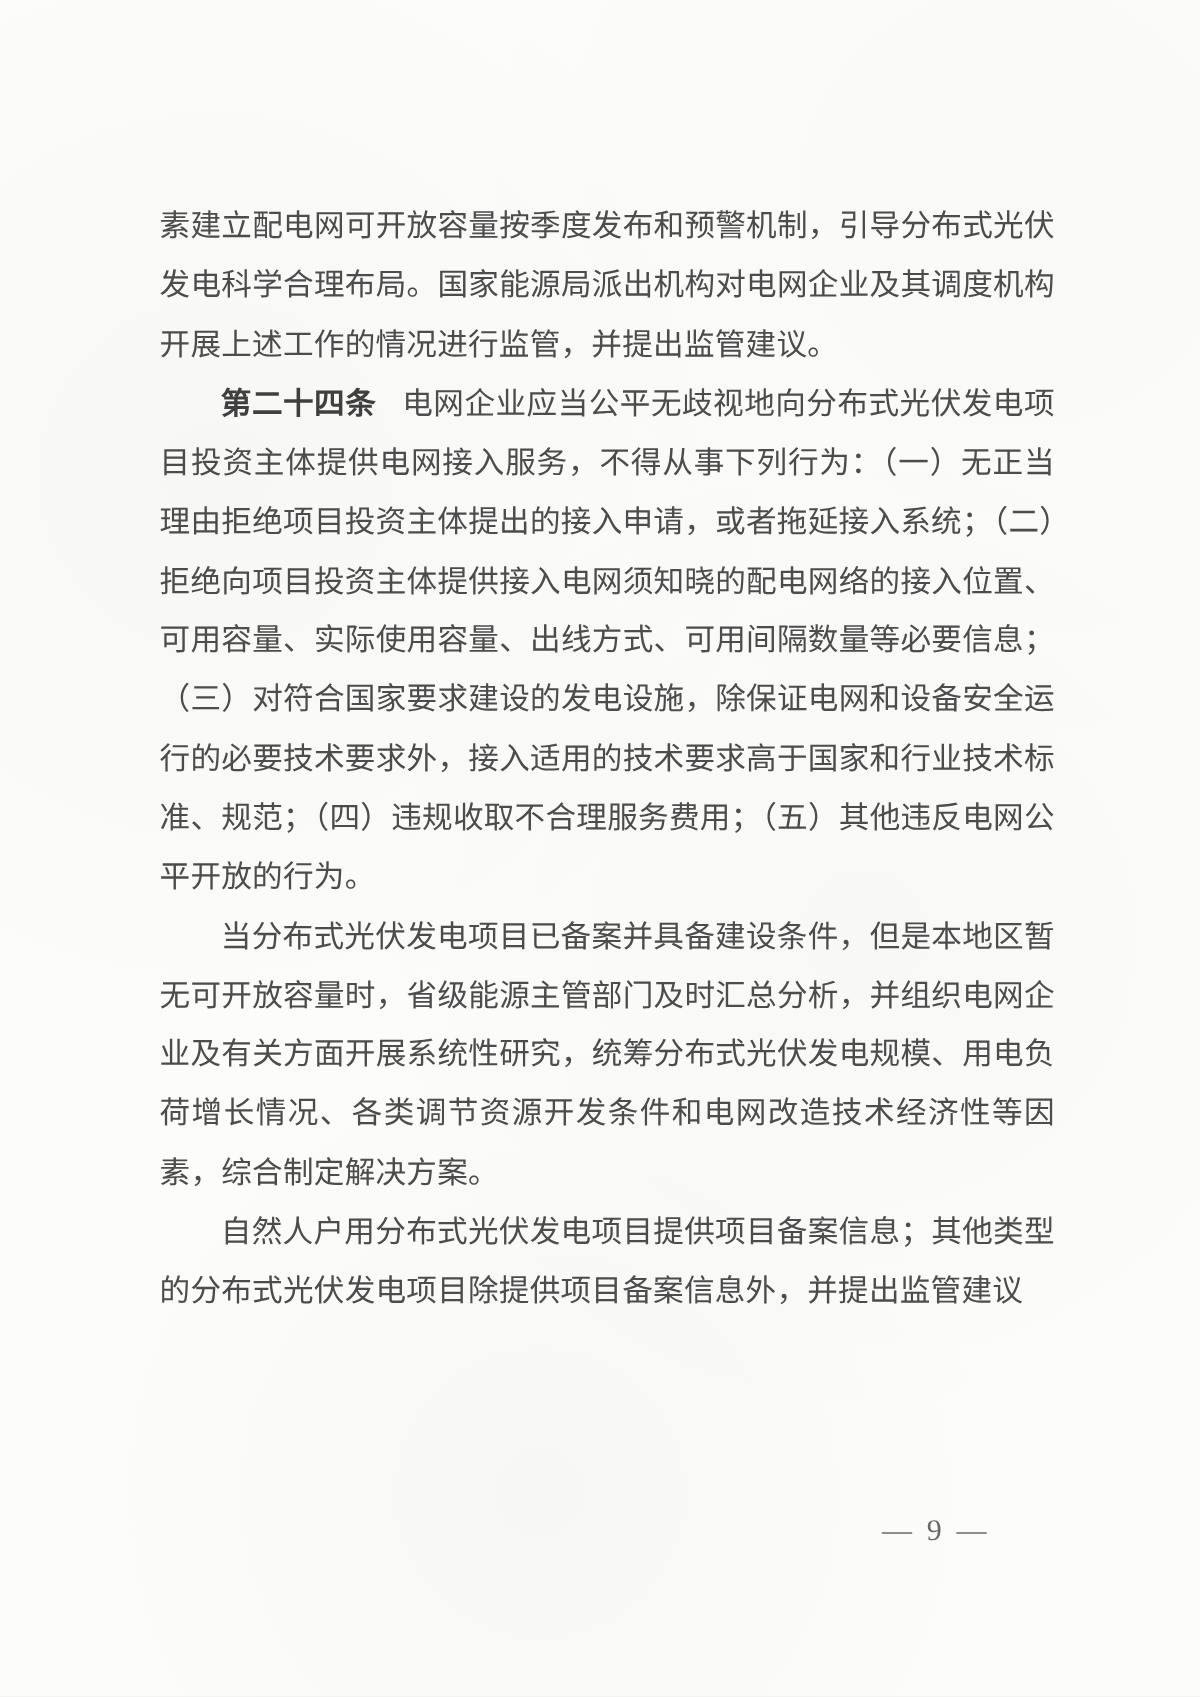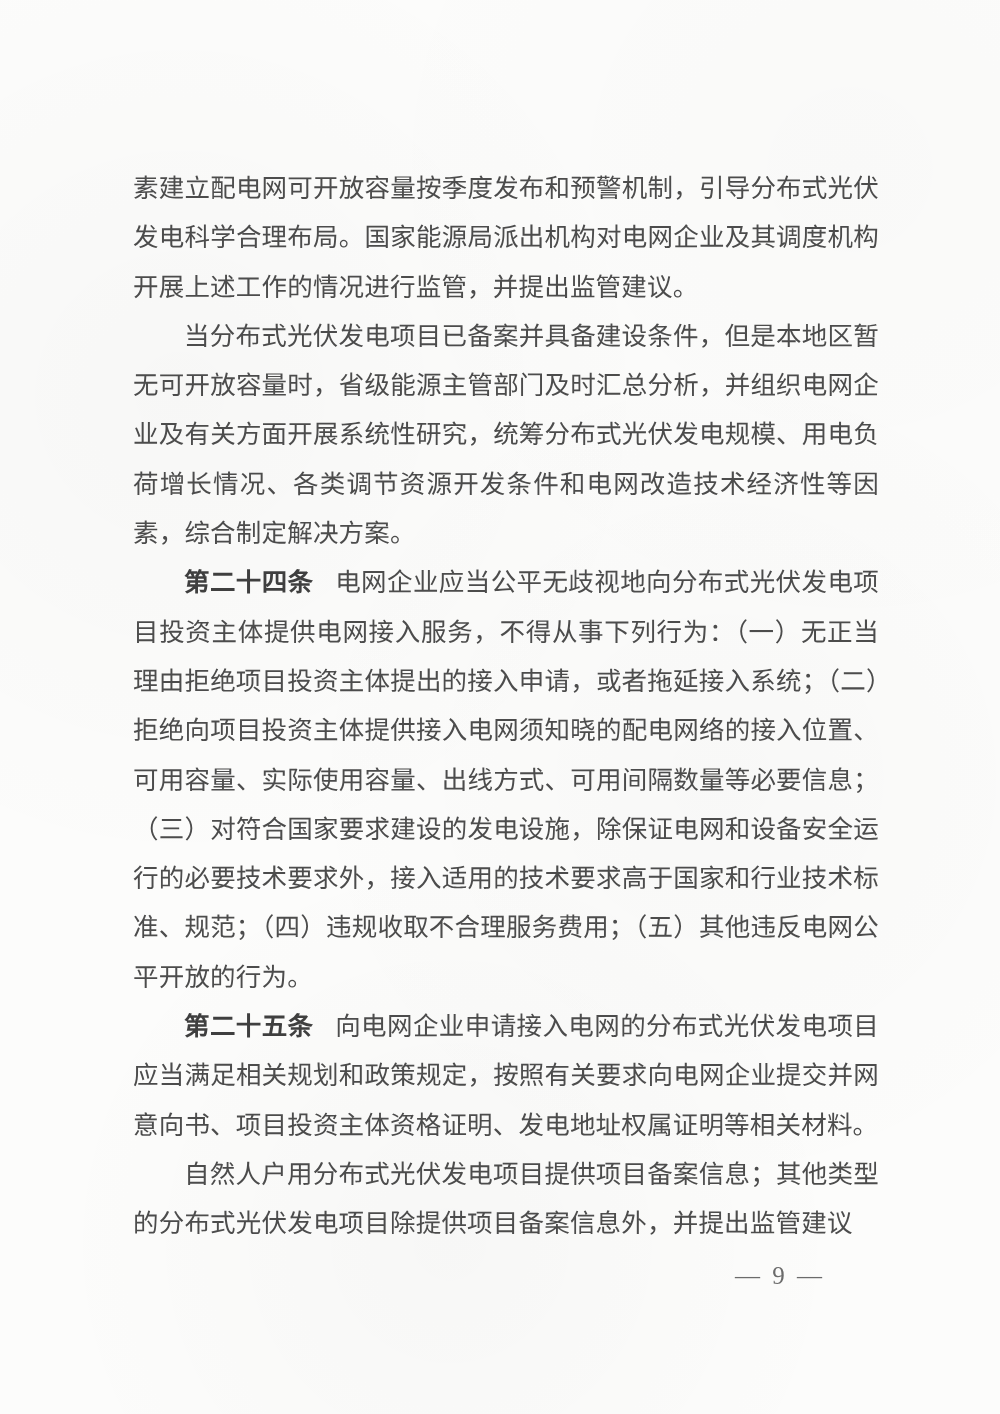--- a/index.html
+++ b/index.html
@@ -68,25 +68,24 @@
 </style>
 </head>
 <body>
 
 <div class="page">
 
   <main class="text-block">
 
     <p class="para">素建立配电网可开放容量按季度发布和预警机制，引导分布式光伏发电科学合理布局。国家能源局派出机构对电网企业及其调度机构开展上述工作的情况进行监管，并提出监管建议。</p>
 
+    <p class="para indent"><b class="article-lead">第二十四条</b><span>电网企业应当公平无歧视地向分布式光伏发电项目投资主体提供电网接入服务，不得从事下列行为：（一）无正当理由拒绝项目投资主体提出的接入申请，或者拖延接入系统；（二）拒绝向项目投资主体提供接入电网须知晓的配电网络的接入位置、可用容量、实际使用容量、出线方式、可用间隔数量等必要信息；（三）对符合国家要求建设的发电设施，除保证电网和设备安全运行的必要技术要求外，接入适用的技术要求高于国家和行业技术标准、规范；（四）违规收取不合理服务费用；（五）其他违反电网公平开放的行为。</span></p>
+
     <p class="para indent">当分布式光伏发电项目已备案并具备建设条件，但是本地区暂无可开放容量时，省级能源主管部门及时汇总分析，并组织电网企业及有关方面开展系统性研究，统筹分布式光伏发电规模、用电负荷增长情况、各类调节资源开发条件和电网改造技术经济性等因素，综合制定解决方案。</p>
 
-    <p class="para indent"><b class="article-lead">第二十四条</b><span>电网企业应当公平无歧视地向分布式光伏发电项目投资主体提供电网接入服务，不得从事下列行为：（一）无正当理由拒绝项目投资主体提出的接入申请，或者拖延接入系统；（二）拒绝向项目投资主体提供接入电网须知晓的配电网络的接入位置、可用容量、实际使用容量、出线方式、可用间隔数量等必要信息；（三）对符合国家要求建设的发电设施，除保证电网和设备安全运行的必要技术要求外，接入适用的技术要求高于国家和行业技术标准、规范；（四）违规收取不合理服务费用；（五）其他违反电网公平开放的行为。</span></p>
-
-    <p class="para indent"><b class="article-lead">第二十五条</b><span>向电网企业申请接入电网的分布式光伏发电项目应当满足相关规划和政策规定，按照有关要求向电网企业提交并网意向书、项目投资主体资格证明、发电地址权属证明等相关材料。</span></p>
 
     <p class="para indent">自然人户用分布式光伏发电项目提供项目备案信息；其他类型的分布式光伏发电项目除提供项目备案信息外，并提出监管建议</p>
 
   </main>
 
   <footer class="page-footer">
     <span>— 9 —</span>
   </footer>
 
 </div>

